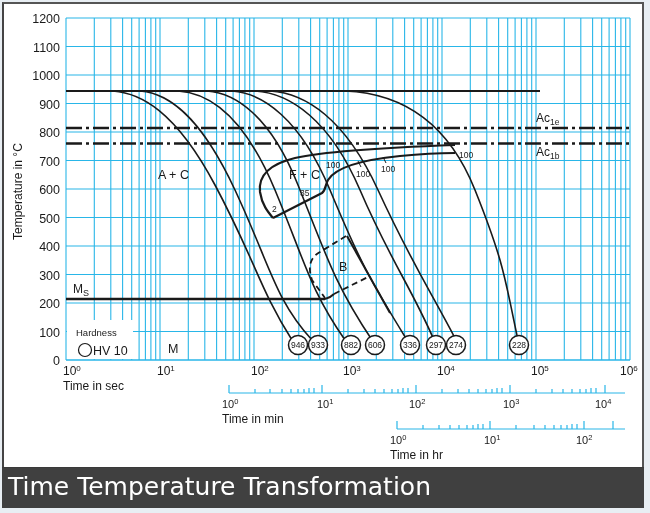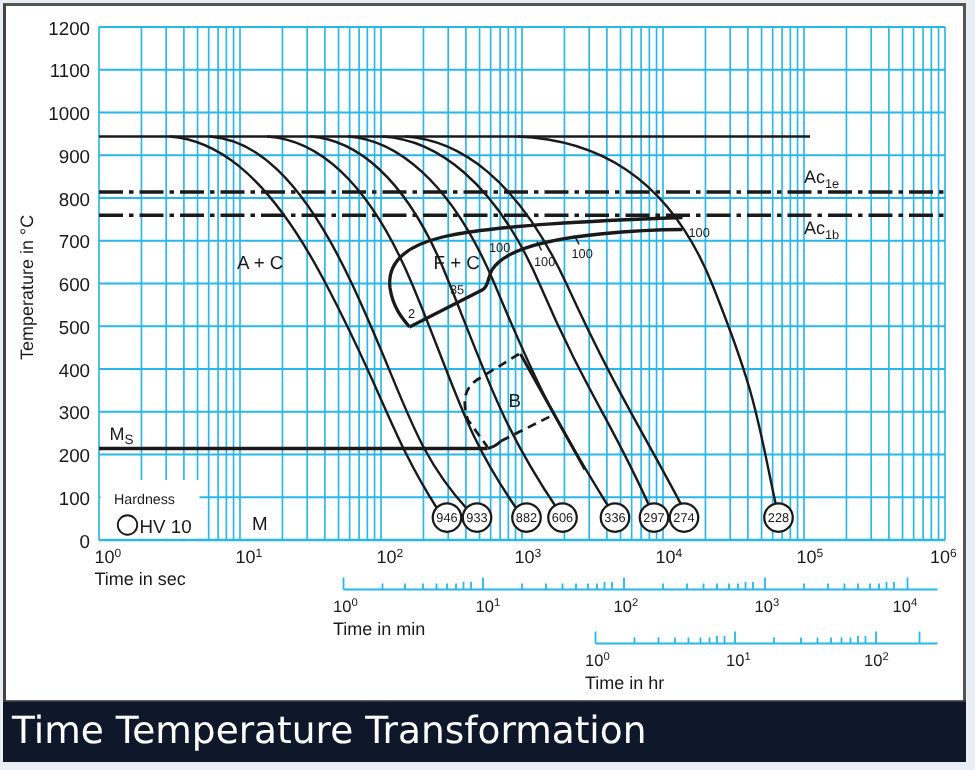--- a/index.html
+++ b/index.html
@@ -1,19 +1,19 @@
 <!DOCTYPE html>
 <html><head>
 <meta charset="utf-8">
 <style>
   html, body { margin:0; padding:0; background:#e8eef3; }
   body { width:650px; height:513px; position:relative; overflow:hidden; font-family:"Liberation Sans", sans-serif; }
   .frame { position:absolute; left:2px; top:2px; width:642px; height:505px; background:#ffffff; border:2px solid #555; border-left:2px solid #444; box-sizing:border-box; }
   .chart-svg { position:absolute; left:0; top:0; }
-  .banner { position:absolute; left:2px; top:467px; width:642px; height:41px; background:#0f172a; border-top:1px solid #3a3a3a; box-sizing:border-box; }
+  .banner { position:absolute; left:2px; top:467px; width:642px; height:41px; background:#404040; border-top:1px solid #3a3a3a; box-sizing:border-box; }
   .banner-title { position:absolute; left:6px; top:4px; color:#ffffff; font-family:"DejaVu Sans", sans-serif; font-size:25px; letter-spacing:0px; white-space:nowrap; }
 </style>
 </head>
 <body>
 
 <div class="frame"></div>
 
 <svg class="chart-svg" width="650" height="470" viewBox="0 0 650 470" xmlns="http://www.w3.org/2000/svg">
 
   <g stroke="#29b6e8" stroke-width="1.2">

